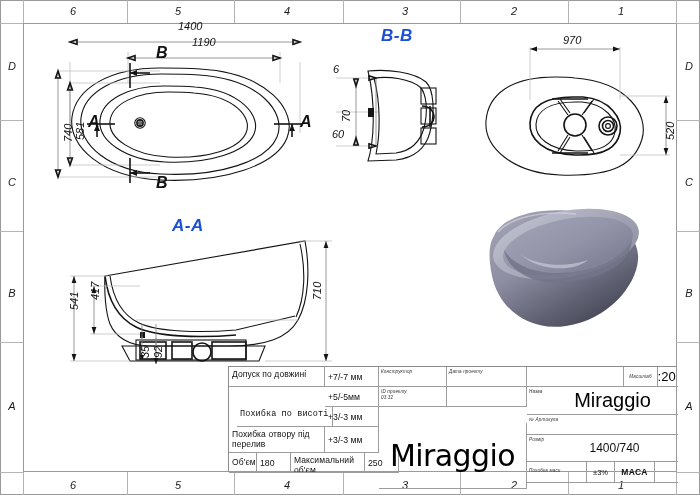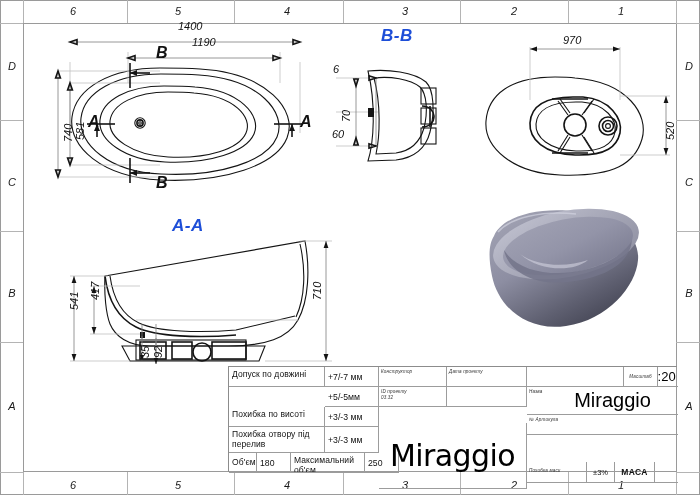--- a/index.html
+++ b/index.html
@@ -332,21 +332,21 @@
       <path d="M40,56 C56,68 86,70 108,62 C94,74 60,74 40,56 Z" fill="#d8d9e6" opacity=".55"></path>
       <path d="M18,34 C30,20 62,12 96,16" fill="none" stroke="#d2d3e0" stroke-width="1.6" opacity=".7"></path>
     </svg>
   </div>
 
   <div id="titleblock">
 
     <div class="cell" style="left:0;top:0;width:96px;height:20px;">
       <div class="tl-lbl">Допуск по довжині</div>
       </div>
-    <div class="cell" style="left:0;top:40px;width:96px;height:20px;">
+    <div class="cell" style="left:8px;top:40px;width:96px;height:20px;font-family:Liberation Mono, monospace;">
       <div class="tl-lbl">Похибка по висоті</div>
       </div>
     <div class="cell" style="left:0;top:60px;width:96px;height:26px;">
       <div class="tl-lbl">Похибка отвору під перелив</div>
       </div>
 
     <div class="cell" style="left:96px;top:0;width:54px;height:20px;">
       <div class="lft">
           <span class="tl-val">+7/-7 мм</span>
         </div>
@@ -418,20 +418,26 @@
       <div class="tl-micro" style="position:absolute;">Назва</div>
       <div class="ctr">
           <span class="nametxt" style="margin-left:20px;">Miraggio</span>
         </div>
       </div>
 
     <div class="cell" style="left:298px;top:48px;width:151px;height:20px;border-right:none;">
       <div class="tl-micro">№ Артикула</div>
       </div>
 
+    <div class="cell" style="left:298px;top:68px;width:151px;height:27px;border-right:none;">
+      <div class="tl-micro" style="position:absolute;">Розмір</div>
+      <div class="ctr">
+          <span class="sizetxt" style="margin-left:24px;">1400/740</span>
+        </div>
+      </div>
 
     <div class="cell" style="left:298px;top:95px;width:60px;height:21px;">
       <div class="tl-micro" style="padding-top:6px;">Похибка маси</div>
       </div>
     <div class="cell" style="left:358px;top:95px;width:28px;height:21px;">
       <div class="ctr">
           <span class="pct">±3%</span>
         </div>
       </div>
     <div class="cell" style="left:386px;top:95px;width:40px;height:21px;">

